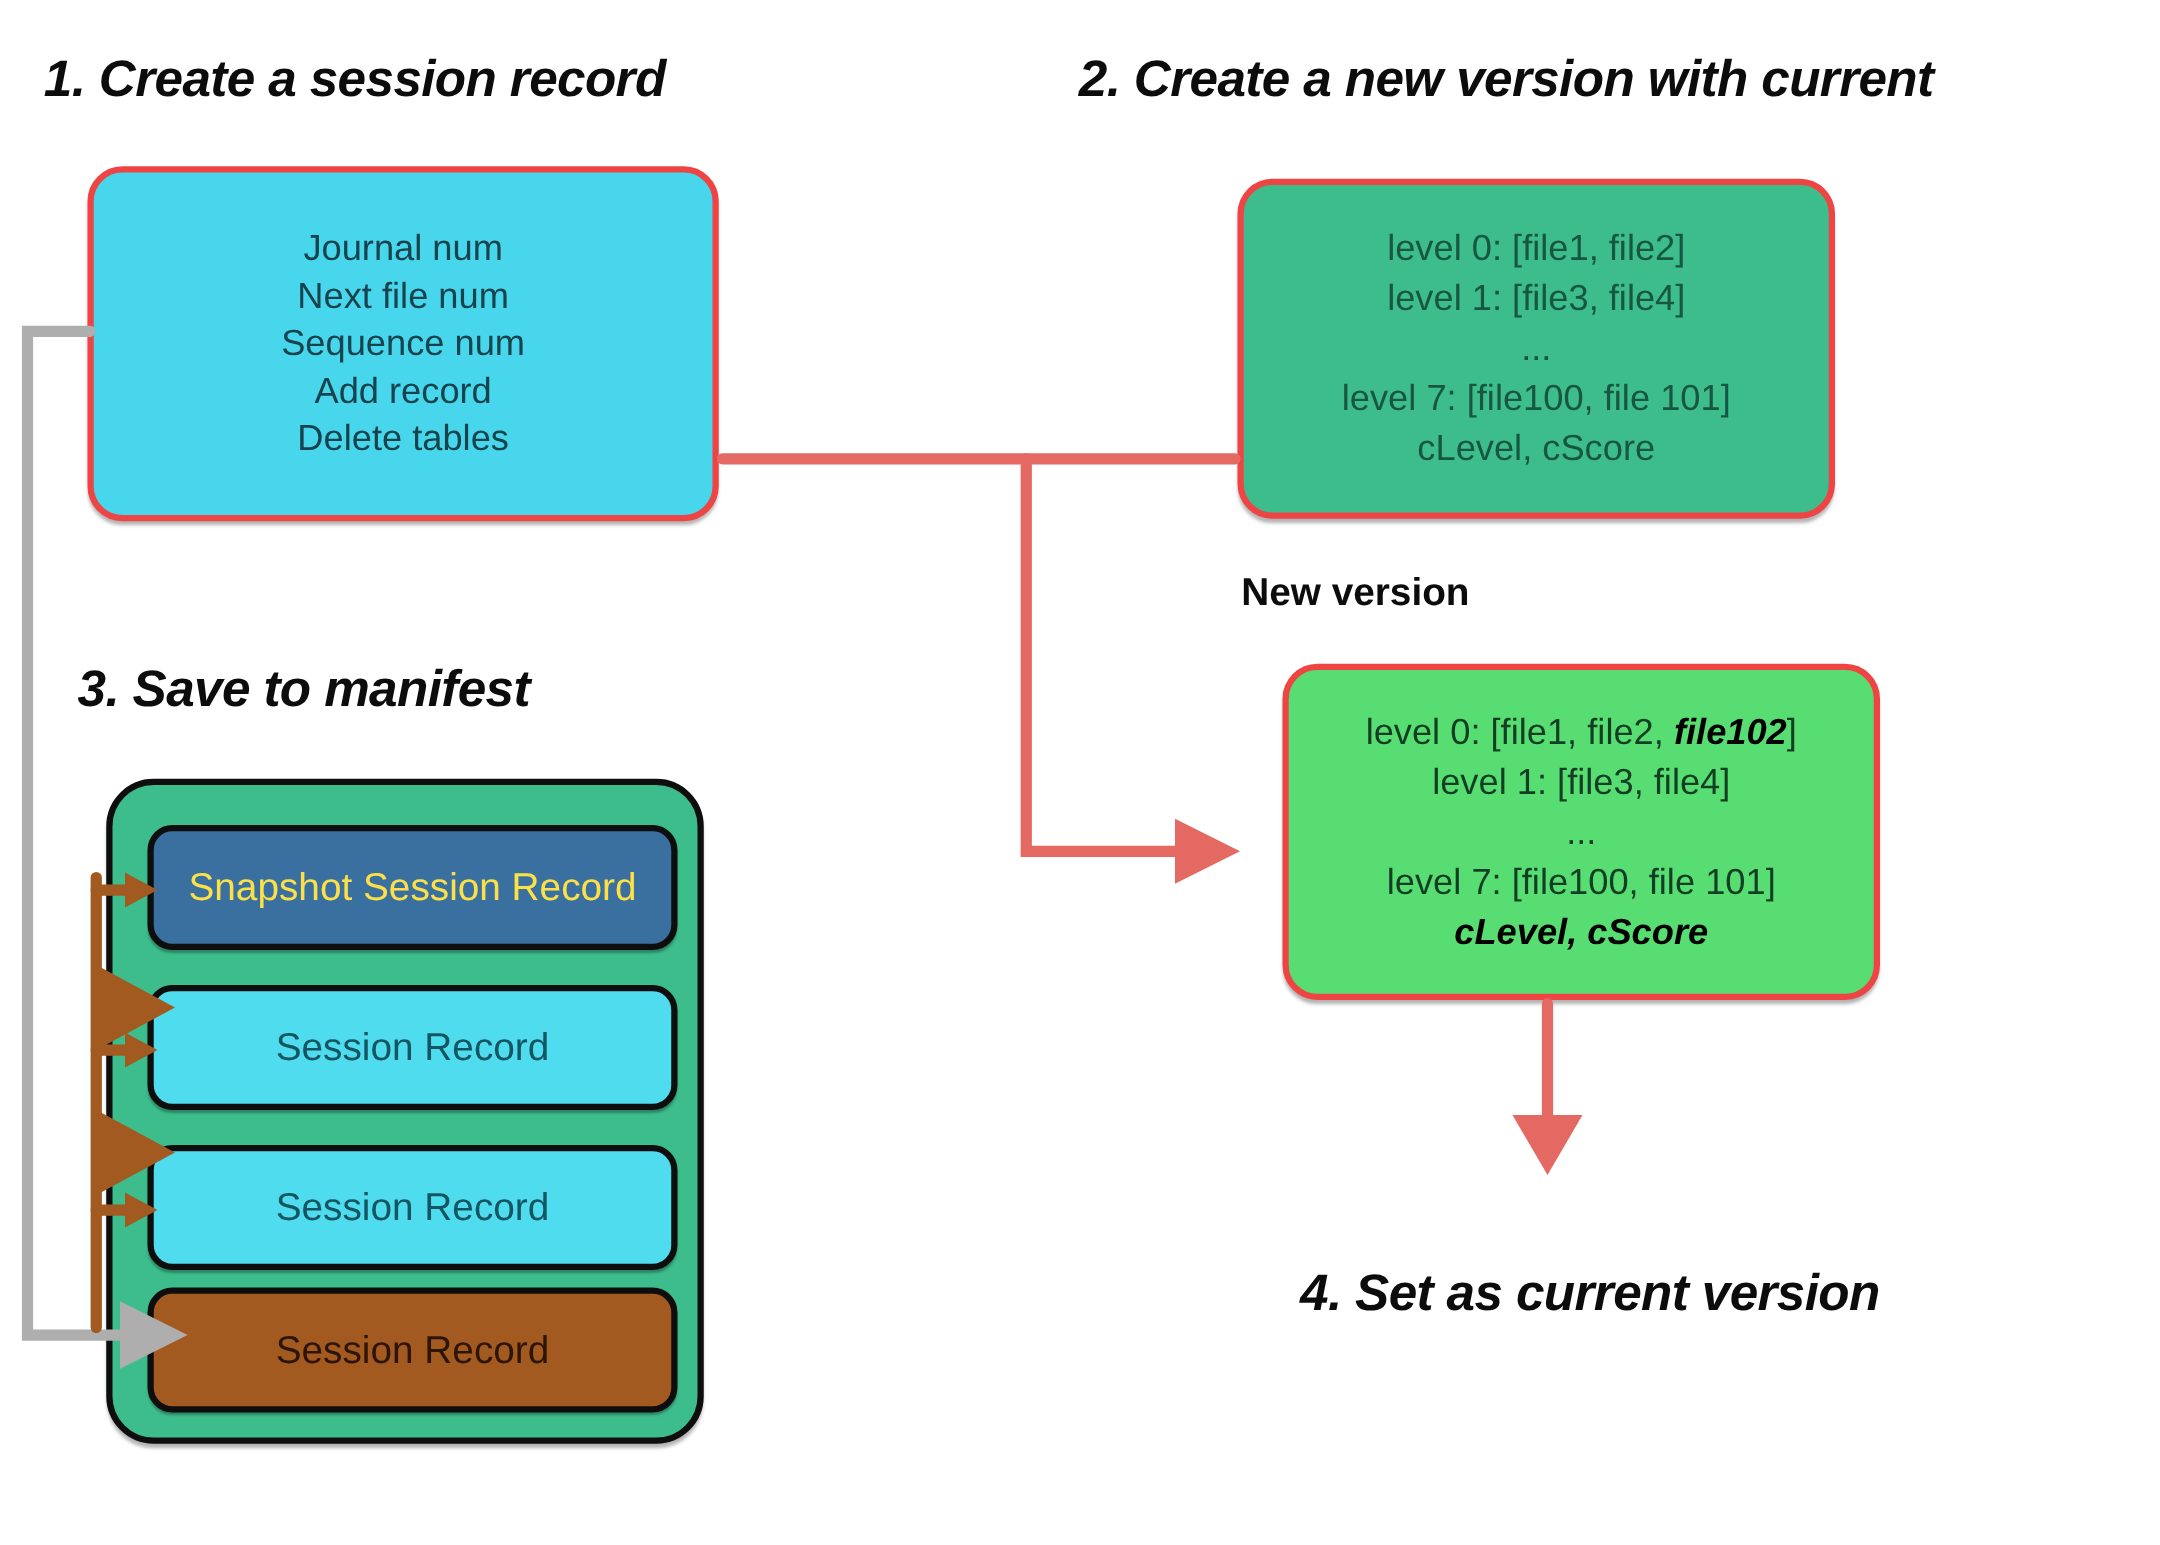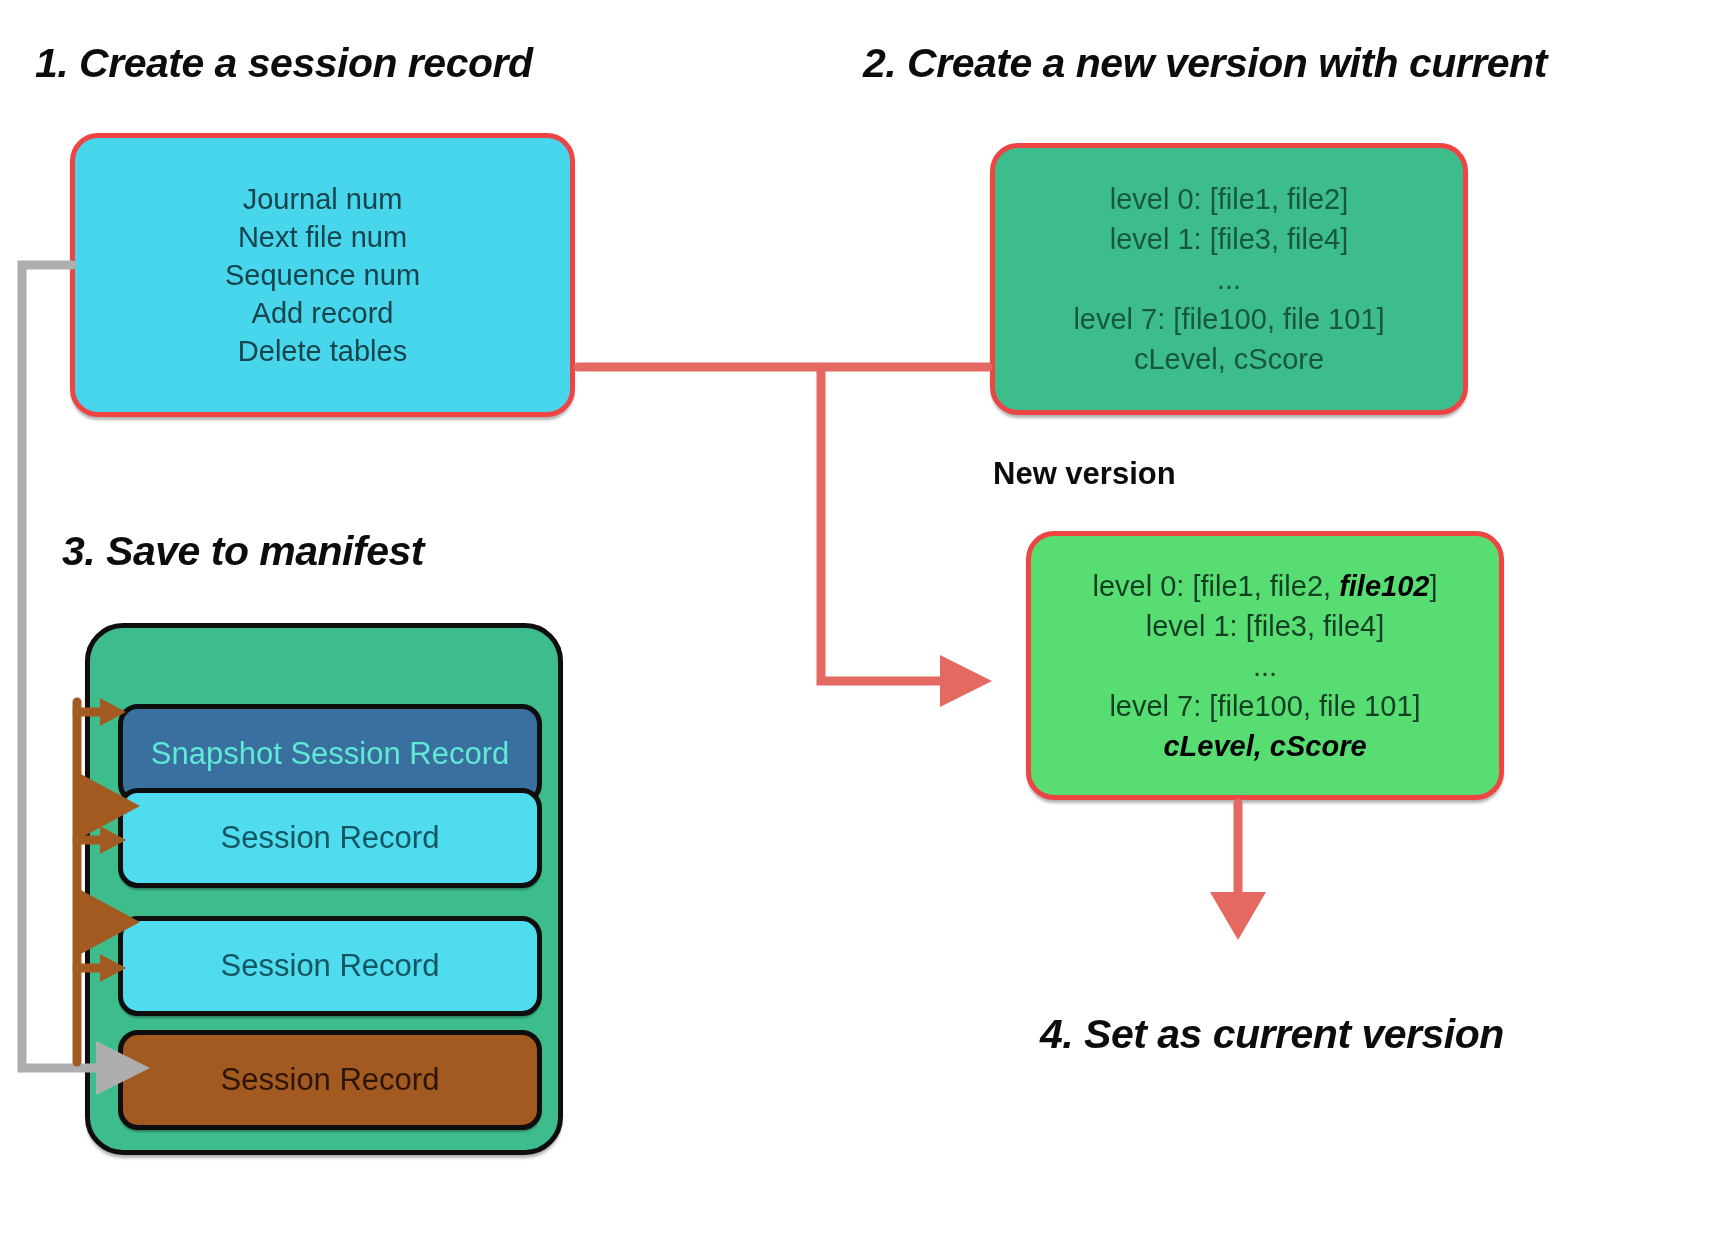--- a/index.html
+++ b/index.html
@@ -72,21 +72,21 @@
     width: 424px;
     height: 100px;
     border: 5px solid #0e0e0e;
     border-radius: 20px;
     display: flex;
     align-items: center;
     justify-content: center;
     font-size: 31px;
     box-shadow: 0 3px 2px -1px rgba(0,0,0,0.30);
   }
-  #record-snapshot { top: 32px;  background: #3a70a0; color: #5eead4; margin-top: 44px; }
+  #record-snapshot { top: 32px;  background: #3a70a0; color: #fde047; }
   #record-session-1 { top: 160px; background: #4fdcef; color: #135560; }
   #record-session-2 { top: 288px; background: #4fdcef; color: #135560; }
   #record-session-current { top: 402px; background: #a35a21; color: #2d1504; }
   #arrows-overlay {
     position: absolute;
     left: 0; top: 0;
     width: 1728px; height: 1236px;
     pointer-events: none;
   }
 </style>

